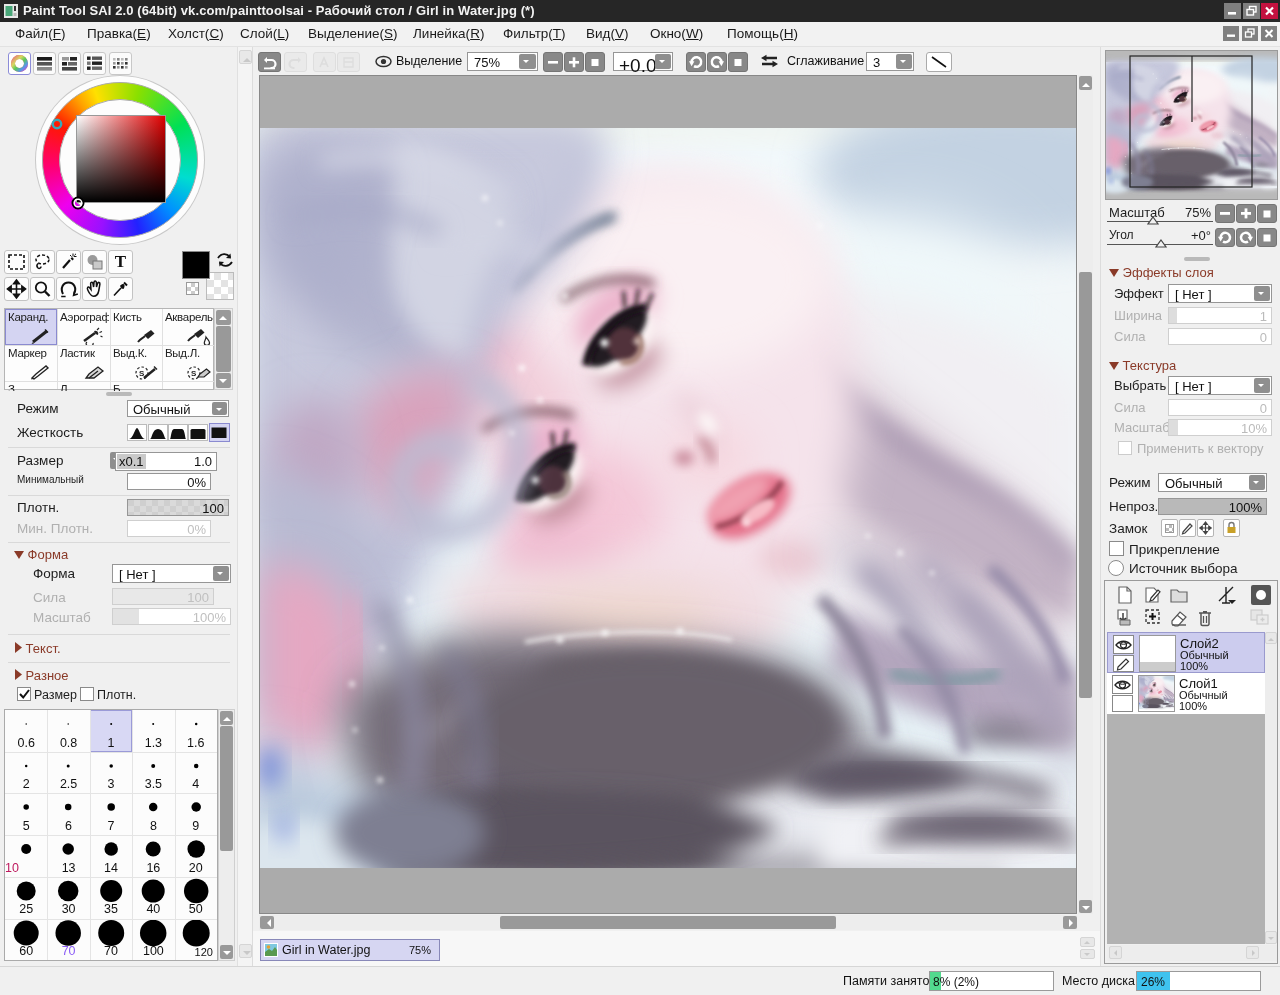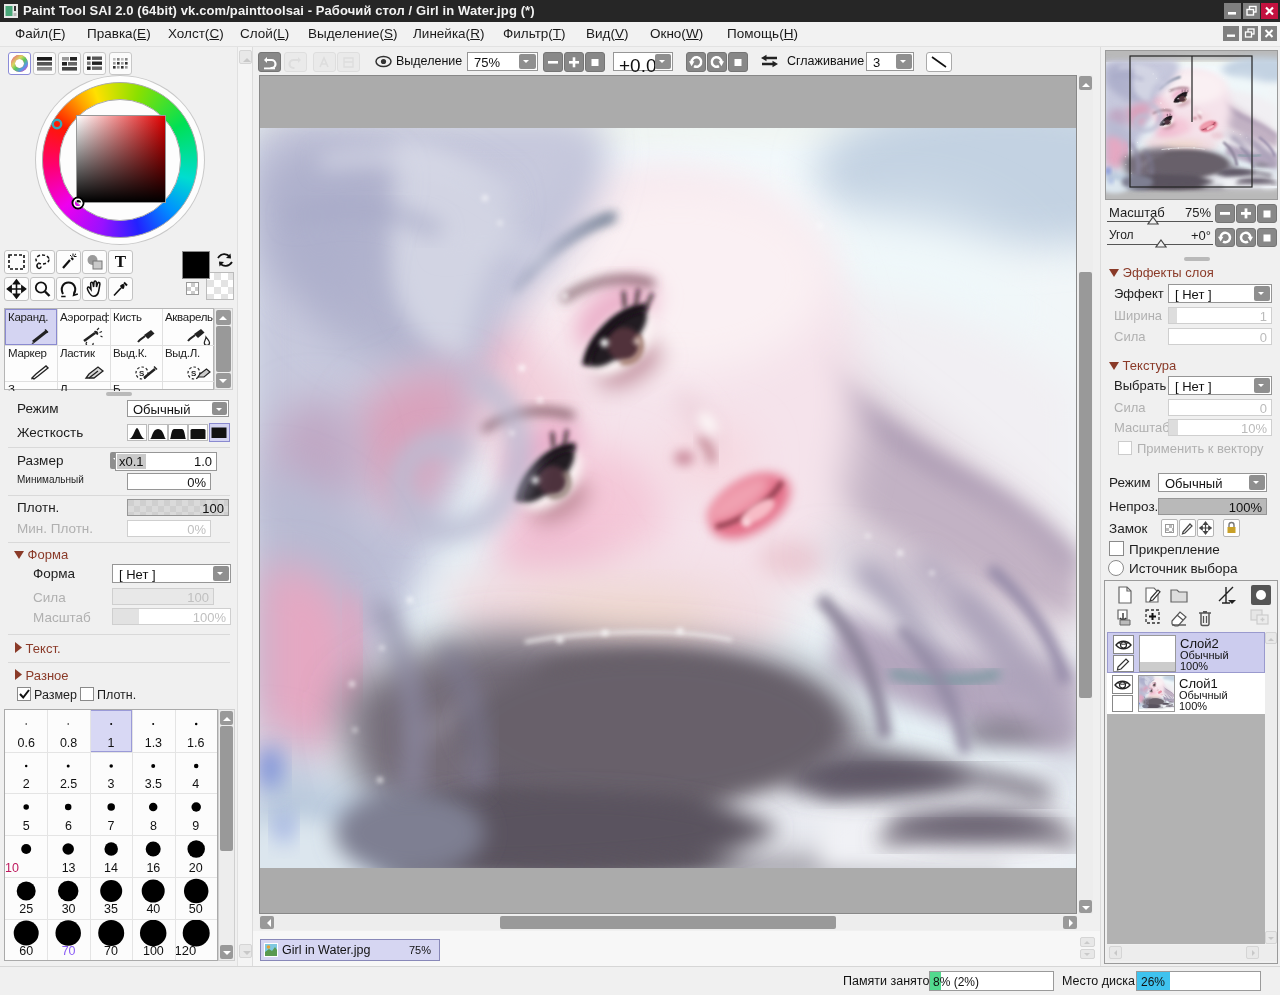--- a/index.html
+++ b/index.html
@@ -578,21 +578,21 @@
 <div class="ab" style="left:132.2px;top:871.5px;width:42.4px;height:41.7px;">
         <svg width="42" height="42" style="position:absolute;left:0;top:0">
           <circle cx="21.2" cy="14" r="13.25" fill="#000"></circle>
         </svg>
         <span style="position:absolute;left:0;right:0;bottom:2px;text-align:center;font-size:12.5px;color:#111">100</span>
       </div>
 <div class="ab" style="left:174.6px;top:871.5px;width:42.4px;height:41.7px;">
         <svg width="42" height="42" style="position:absolute;left:0;top:0">
           <circle cx="21.2" cy="14" r="13.5" fill="#000"></circle>
         </svg>
-        <span style="position:absolute;left:0;right:0;bottom:2px;text-align:left;font-size:13px;color:#111">120</span>
+        <span style="position:absolute;left:16px;right:0;bottom:2px;text-align:center;font-size:11px;color:#111">120</span>
       </div>
 <div class="ab" style="left:47.4px;top:663px;width:1px;height:250px;background:#e4e4e4"></div>
 <div class="ab" style="left:89.8px;top:663px;width:1px;height:250px;background:#e4e4e4"></div>
 <div class="ab" style="left:132.2px;top:663px;width:1px;height:250px;background:#e4e4e4"></div>
 <div class="ab" style="left:174.6px;top:663px;width:1px;height:250px;background:#e4e4e4"></div>
 <div class="ab" style="left:5px;top:704.7px;width:212px;height:1px;background:#e4e4e4"></div>
 <div class="ab" style="left:5px;top:746.4px;width:212px;height:1px;background:#e4e4e4"></div>
 <div class="ab" style="left:5px;top:788.1px;width:212px;height:1px;background:#e4e4e4"></div>
 <div class="ab" style="left:5px;top:829.8px;width:212px;height:1px;background:#e4e4e4"></div>
 <div class="ab" style="left:5px;top:871.5px;width:212px;height:1px;background:#e4e4e4"></div>

